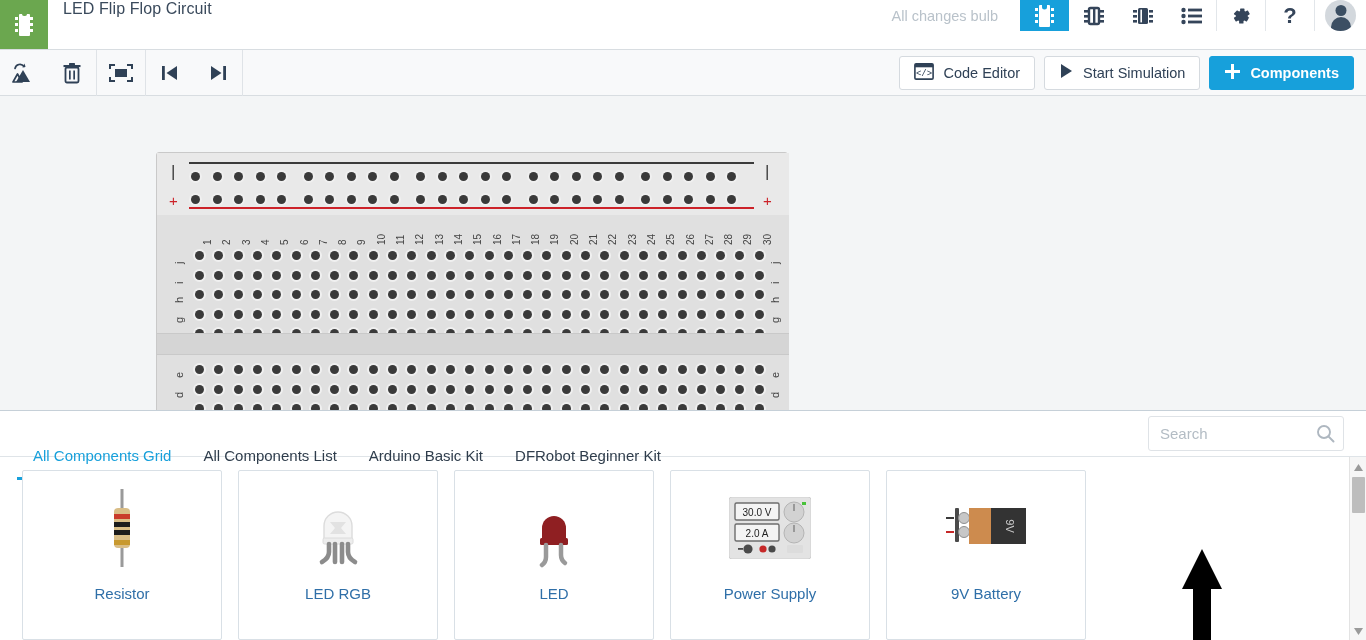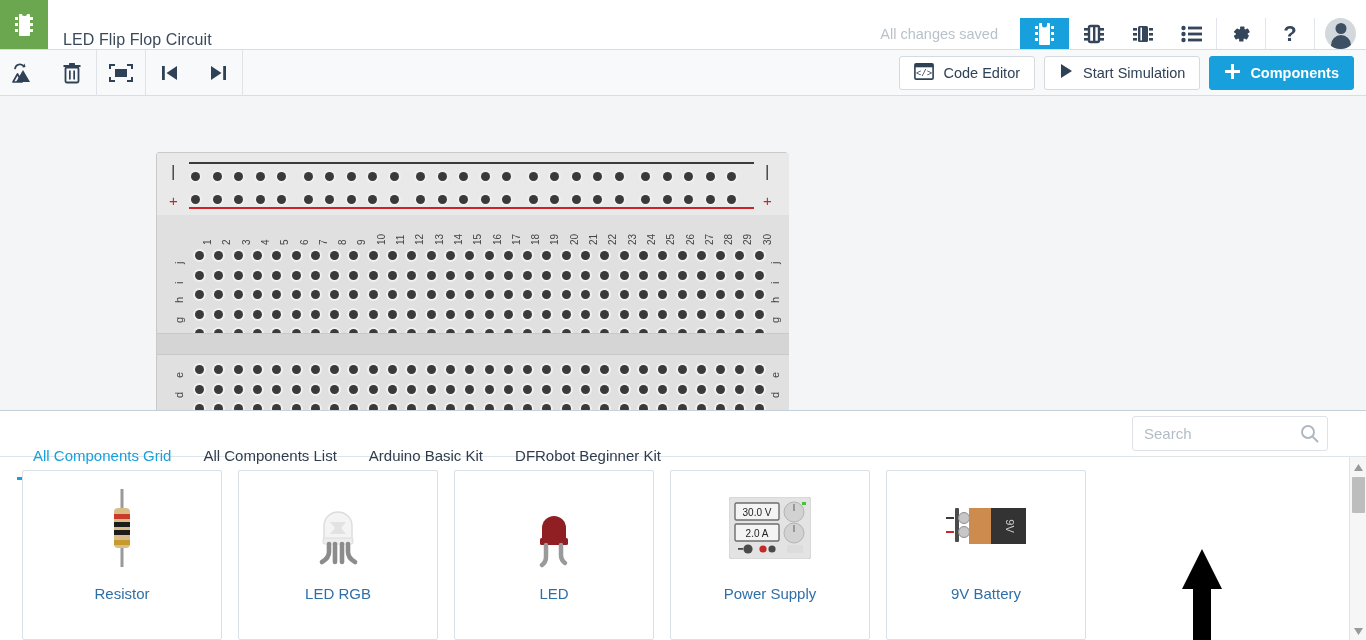--- a/index.html
+++ b/index.html
@@ -11,21 +11,21 @@
     font-family: "Liberation Sans", sans-serif;
     -webkit-font-smoothing: antialiased;
   }
 
   
   .header {
     position: absolute; top: 0; left: 0;
     width: 1366px; height: 50px;
     background: #ffffff;
     border-bottom: 1px solid #d8dde1;
-    display: flex; align-items: flex-end;
+    display: flex; align-items: flex-start;
   }
   .logo-box {
     width: 48px; height: 49px;
     background: #6ba74f;
     display: flex; align-items: center; justify-content: center;
     flex: 0 0 48px;
   }
   .logo-chip { width: 20px; height: 26px; position: relative; }
   .logo-chip .body {
     position: absolute; left: 5px; top: 2px;
@@ -180,21 +180,21 @@
     padding: 8px 16px; font-size: 15px; color: #2f3d4c; cursor: pointer;
     position: relative;
     margin-top: 44px;
   }
   .tab.active { color: #17a0db; }
   .tab.active::after {
     content: ""; position: absolute; left: 0; right: 0; bottom: -1px;
     height: 3px; background: #17a0db;
   }
   .search-wrap {
-    margin-left: auto; margin-right: 38px;
+    margin-left: auto; margin-right: 22px;
     position: relative;
   }
   .search-input {
     width: 196px; height: 35px;
     border: 1px solid #dfe3e7; border-radius: 3px;
     padding: 0 34px 0 11px;
     font-size: 15px; color: #4b5a68;
     font-family: "Liberation Sans", sans-serif;
     outline: none; background: #fff;
   }
@@ -262,21 +262,21 @@
       <div class="pin" style="left:1px;top:11px"></div>
       <div class="pin" style="left:1px;top:17px"></div>
       <div class="pin" style="left:16px;top:5px"></div>
       <div class="pin" style="left:16px;top:11px"></div>
       <div class="pin" style="left:16px;top:17px"></div>
     </div>
   </div>
   <div class="doc-title">LED Flip Flop Circuit</div>
 
   <div class="header-right">
-    <div class="save-status">All changes saved</div>
+    <div class="save-status">All changes bulb</div>
 
     <div class="hicon active">
       <svg width="21" height="26" viewBox="0 0 21 26" fill="none">
         <rect x="5" y="2" width="11" height="22" rx="1" fill="#fff"></rect>
         <path d="M8 2 h5 v2 a2.5 2.5 0 0 1 -5 0 z" fill="#17a0db"></path>
         <rect x="1" y="5" width="3" height="3" fill="#fff"></rect>
         <rect x="1" y="11" width="3" height="3" fill="#fff"></rect>
         <rect x="1" y="17" width="3" height="3" fill="#fff"></rect>
         <rect x="17" y="5" width="3" height="3" fill="#fff"></rect>
         <rect x="17" y="11" width="3" height="3" fill="#fff"></rect>

